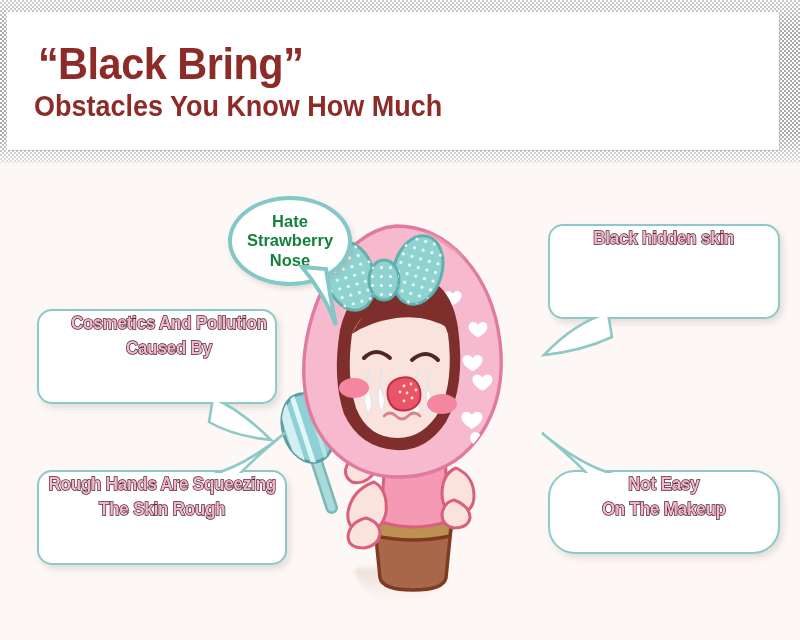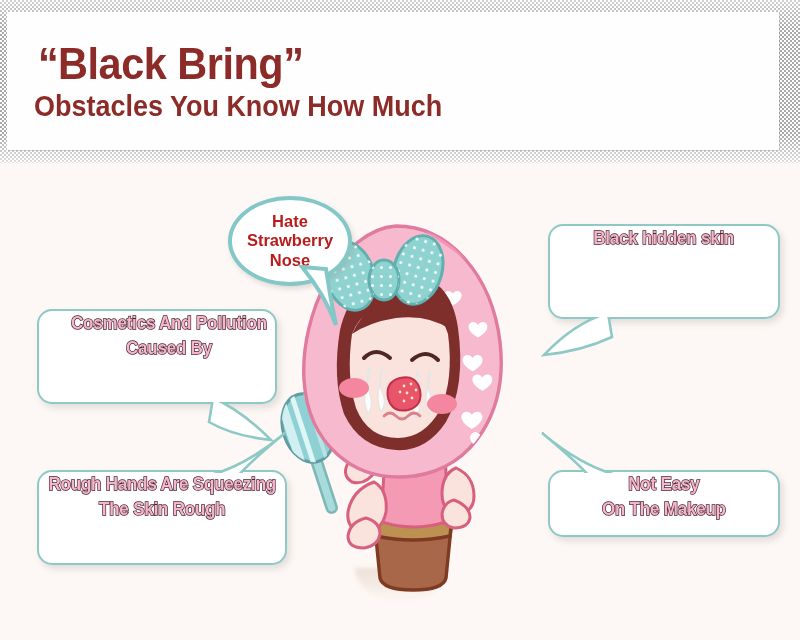--- a/index.html
+++ b/index.html
@@ -129,21 +129,21 @@
     background: #ffffff;
     border: 4px solid #83c8c7;
     border-radius: 50% / 50%;
     box-shadow: 2px 3px 5px rgba(160,150,150,0.30);
     box-sizing: border-box;
     display: flex;
     align-items: center;
     justify-content: center;
   }
   #bubble-thought-text {
-    color: #b91c1c;
+    color: #15803d;
     font-size: 16.5px;
     font-weight: bold;
     line-height: 1.16;
     text-align: center;
     white-space: pre-line;
   }
 
   
   #character {
     position: absolute;
@@ -325,21 +325,21 @@
 
     <div class="bubble" style="left:37px; top:307px; width:250px; height:95px;">
       <div class="bubble-text">Rough Hands Are Squeezing
 The Skin Rough</div>
     </div>
     <svg class="tail" style="left:207px; top:268px;" width="90" height="48" viewBox="0 0 90 48">
       <path d="M4 44 Q40 34 78 2 Q44 30 30 46 Z" fill="#ffffff" stroke="#8ec9c6" stroke-width="2.6"></path>
       <rect x="0" y="42" width="40" height="6" fill="#ffffff"></rect>
     </svg>
 
-    <div class="bubble" style="left:548px; top:307px; width:232px; height:67px;">
+    <div class="bubble" style="left:548px; top:307px; width:232px; height:84px;border-radius:27px;">
       <div class="bubble-text">Not Easy
 On The Makeup</div>
     </div>
     <svg class="tail" style="left:530px; top:268px;" width="90" height="48" viewBox="0 0 90 48">
       <path d="M86 44 Q50 34 12 2 Q46 30 60 46 Z" fill="#ffffff" stroke="#8ec9c6" stroke-width="2.6"></path>
       <rect x="50" y="42" width="40" height="6" fill="#ffffff"></rect>
     </svg>
 
   </div>
 </div>

